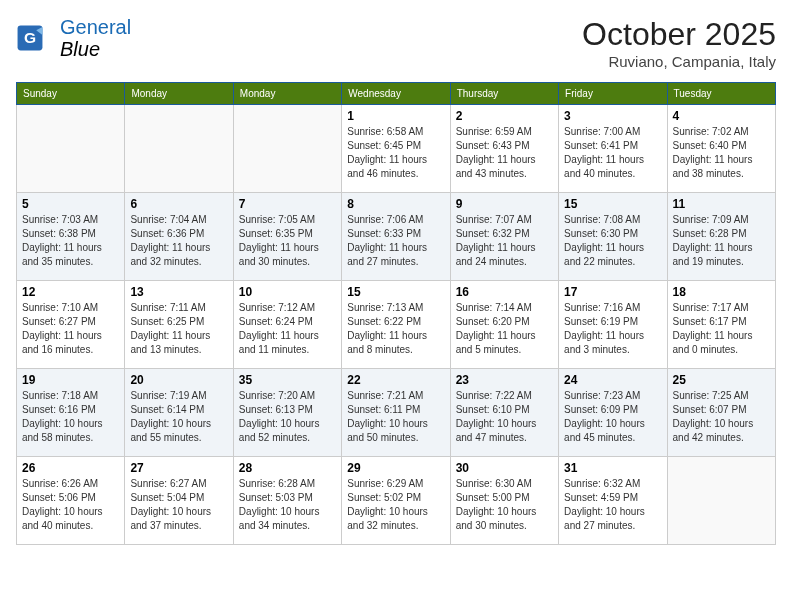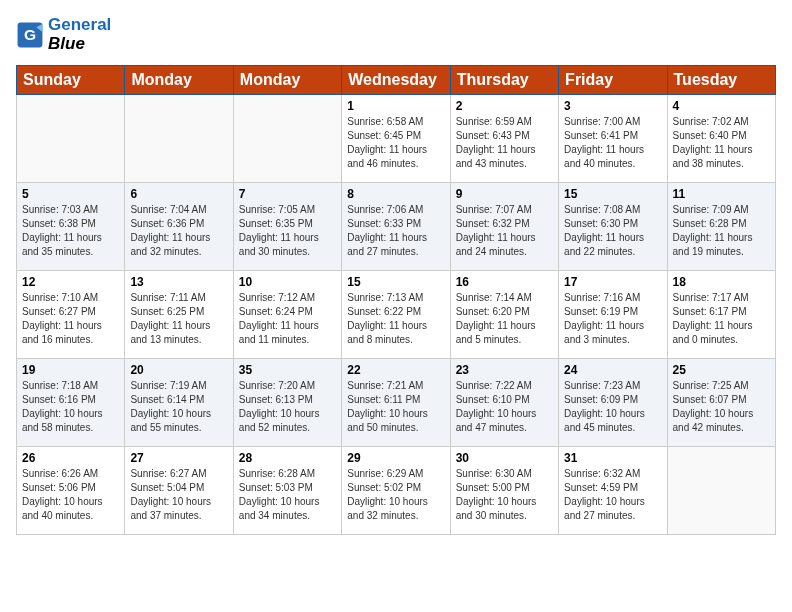--- a/index.html
+++ b/index.html
@@ -15,24 +15,25 @@
       justify-content: space-between;
       align-items: flex-start;
       margin-bottom: 12px;
     }
     .logo {
       display: flex;
       align-items: center;
       gap: 4px;
     }
     .logo-text {
-      font-size: 17px;
-      font-weight: bold;
+      font-size: 20px;
+      font-weight: normal;
       color: #333;
       line-height: 1.1;
+      margin-left: 12px;
     }
     .logo-text span { color: #1a6bb5; }
     .logo-icon {
       width: 28px;
       height: 28px;
     }
     .title-block { text-align: right; }
     .month-title {
       font-size: 32px;
       font-weight: normal;
@@ -41,26 +42,26 @@
     .location {
       font-size: 15px;
       color: #444;
     }
     table {
       width: 100%;
       border-collapse: collapse;
       font-size: 10.5px;
     }
     thead tr th {
-      background-color: #c2410c;
+      background-color: #4d7c0f;
       color: #fff;
       text-align: left;
       padding: 5px 6px;
-      font-size: 16px;
-      font-weight: bold;
+      font-size: 10px;
+      font-weight: normal;
       border: 1px solid #1a5a9a;
     }
     td {
       border: 1px solid #ccc;
       vertical-align: top;
       padding: 4px 5px;
       width: calc(100% / 7);
       min-height: 80px;
       background: #fff;
     }
@@ -87,20 +88,24 @@
     <svg class="logo-icon" viewBox="0 0 36 36">
       <rect x="2" y="2" width="32" height="32" rx="4" fill="#2a6bb5"></rect>
       <text x="18" y="24" text-anchor="middle" fill="white" font-size="20" font-weight="bold" font-family="Arial">G</text>
       <polygon points="26,8 34,4 34,14" fill="#7eb8e8"></polygon>
     </svg>
     <div>
       <div class="logo-text"><span>General</span></div>
       <div class="logo-text"><span style="color:#000000;font-style:italic;">Blue</span></div>
     </div>
   </div>
+  <div class="title-block">
+    <div class="month-title">October 2025</div>
+    <div class="location">Ruviano, Campania, Italy</div>
+  </div>
 </div>
 
 <table>
   <thead>
     <tr>
         <th>Sunday</th>
         <th>Monday</th>
         <th>Monday</th>
         <th>Wednesday</th>
         <th>Thursday</th>

